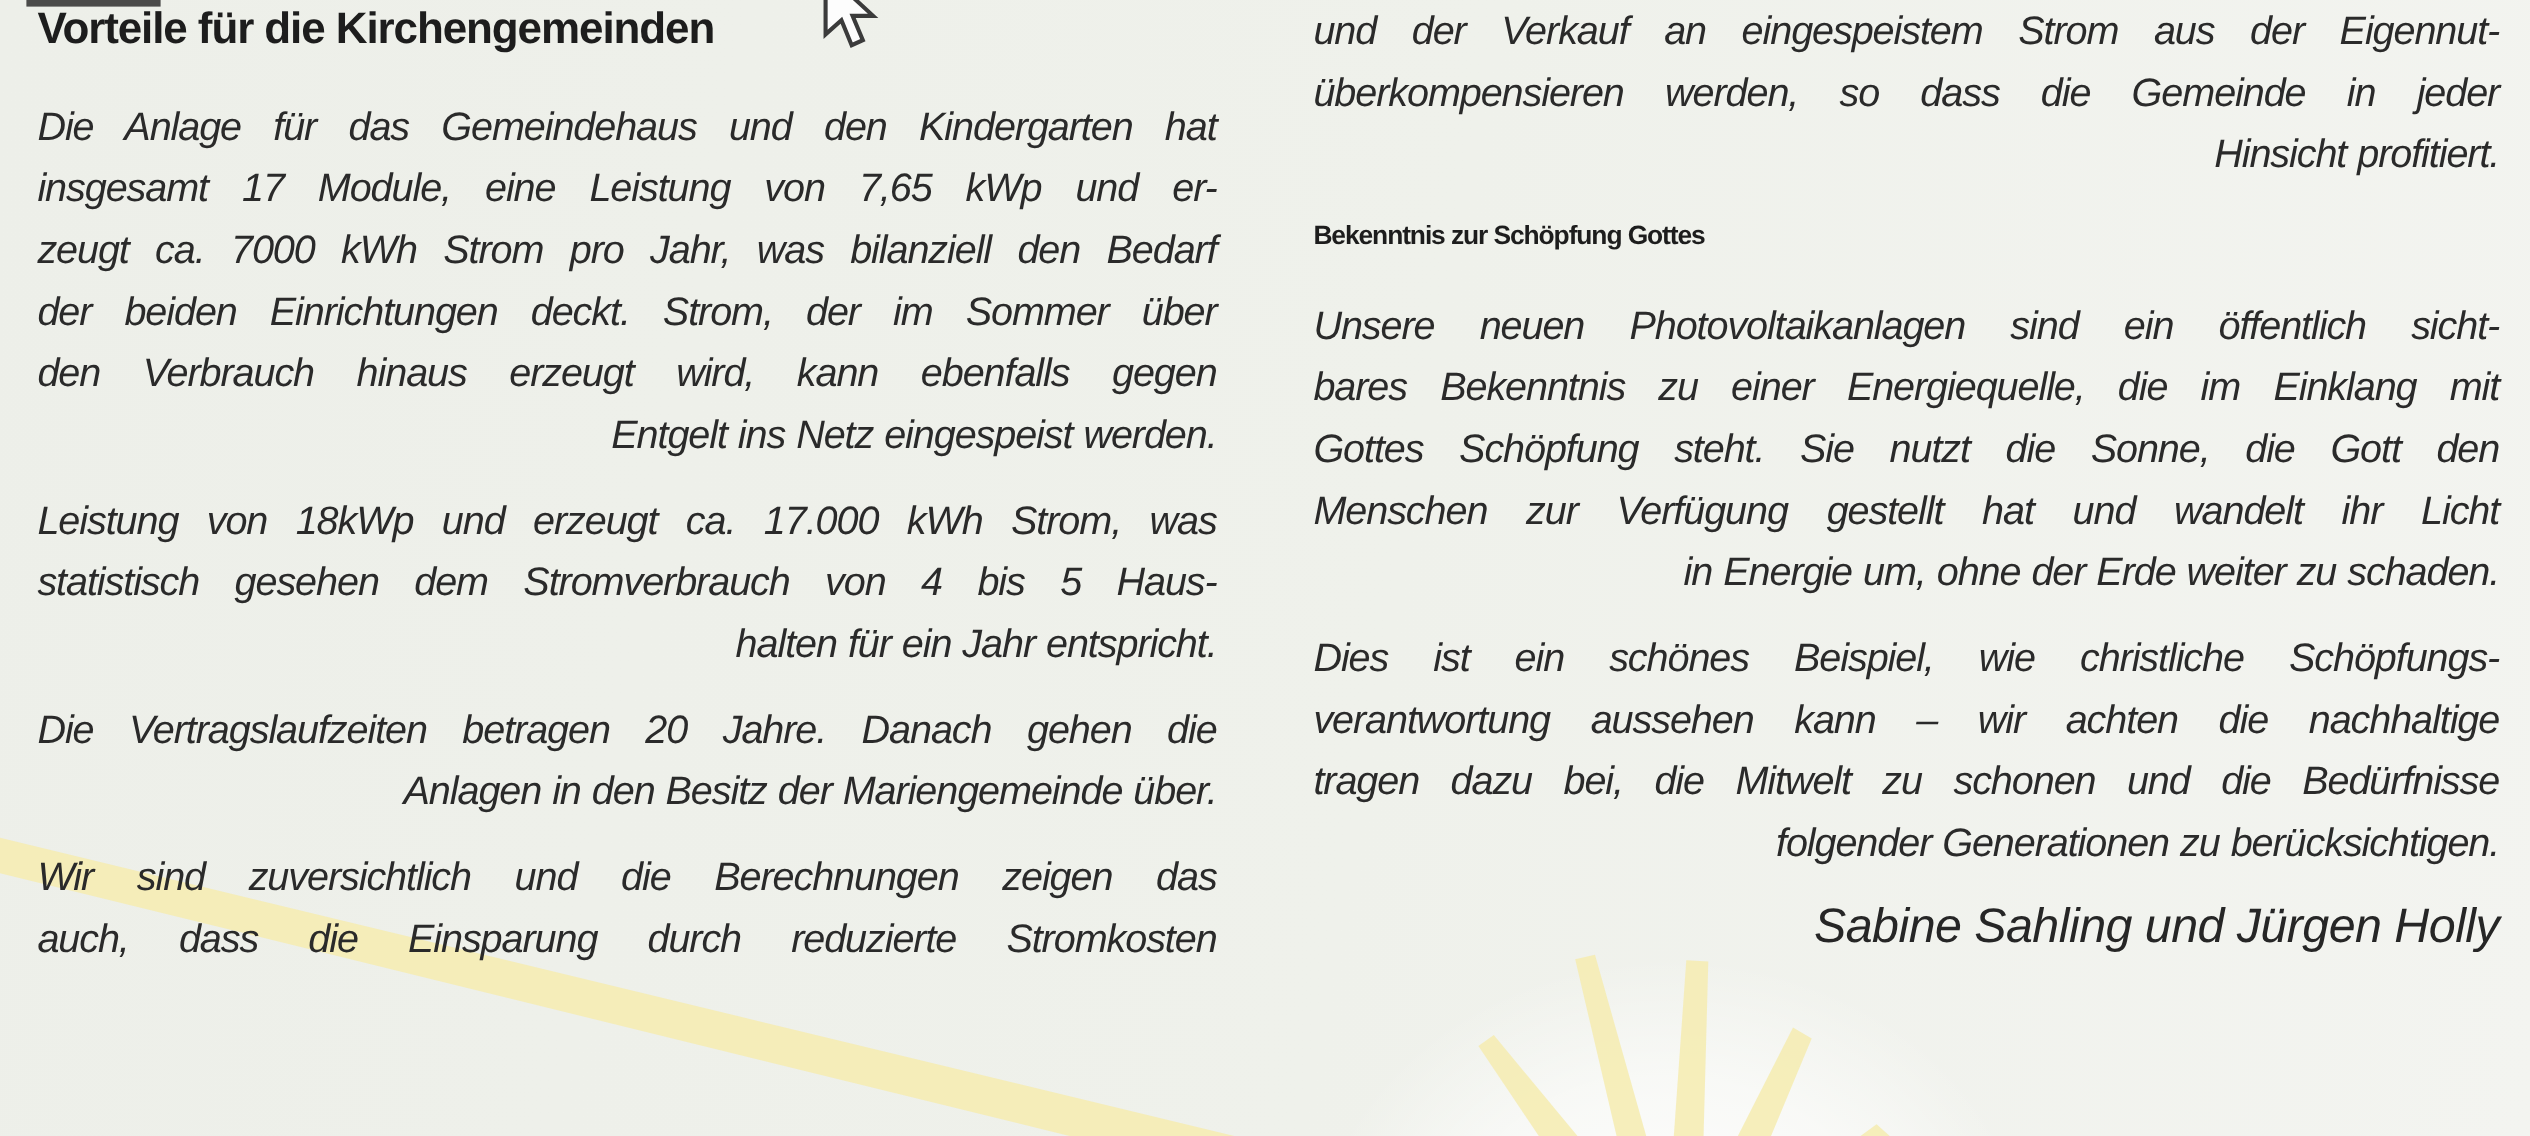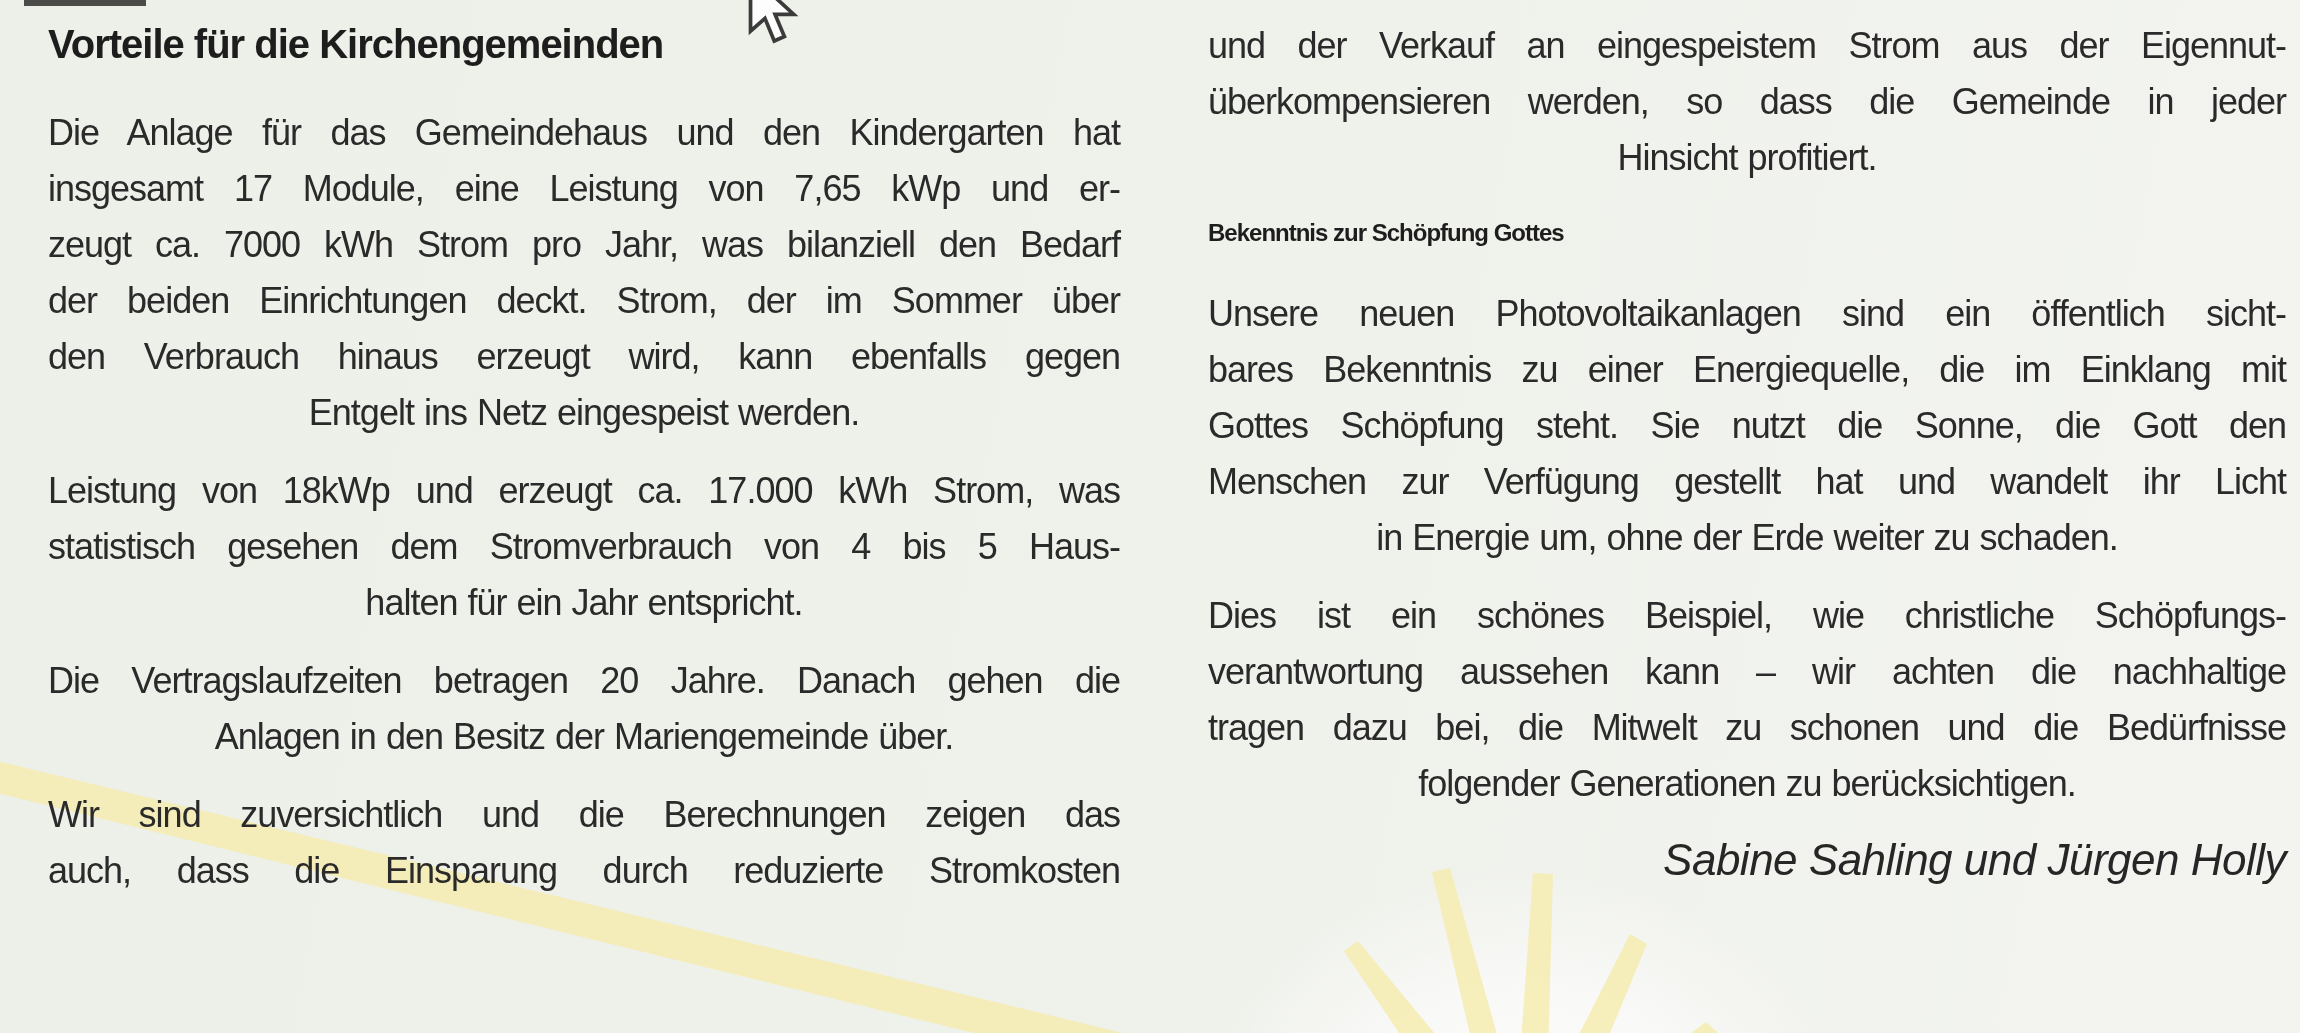--- a/index.html
+++ b/index.html
@@ -11,46 +11,45 @@
     font-family: "Liberation Sans", sans-serif;
     color: #2a2a2a;
   }
   #sunburst {
     position: absolute; left: 0; top: 0;
     width: 2300px; height: 1033px;
     z-index: 0;
   }
   .col {
     position: absolute; top: 0;
-    padding-top: 18px;
+    padding-top: 0;
     z-index: 2;
-    margin-left: 14px;
   }
   .col-left  { left: 34px;   width: 1072px; }
   .col-right { left: 1194px; width: 1078px; }
   .heading {
     font-size: 40px; line-height: 53px;
     font-weight: 700; letter-spacing: -1px;
     color: #1d1d1d;
     margin: 0 0 34px 0;
   }
   .heading2 {
     font-size: 24px; line-height: 50px;
     font-weight: 700; letter-spacing: -1px;
     color: #1d1d1d;
     margin: 4px 0 28px 0;
   }
-  .para { margin: 0 0 22px 0; }
+  .para { margin: 0 0 22px 0; font-style: italic; }
   .line {
     font-size: 36px; line-height: 56px;
     letter-spacing: -1px;
     word-spacing: 1px;
   }
   .jl { text-align: justify; text-align-last: justify; }
-  .ll { text-align: center; }
+  .ll { text-align: right; }
   .signature {
     font-size: 44px; line-height: 52px;
     font-style: italic;
     text-align: right;
     letter-spacing: -0.5px;
     margin-top: 14px;
     color: #262626;
   }
   .top-edge-artifact {
     position: absolute; left: 24px; top: 0;

